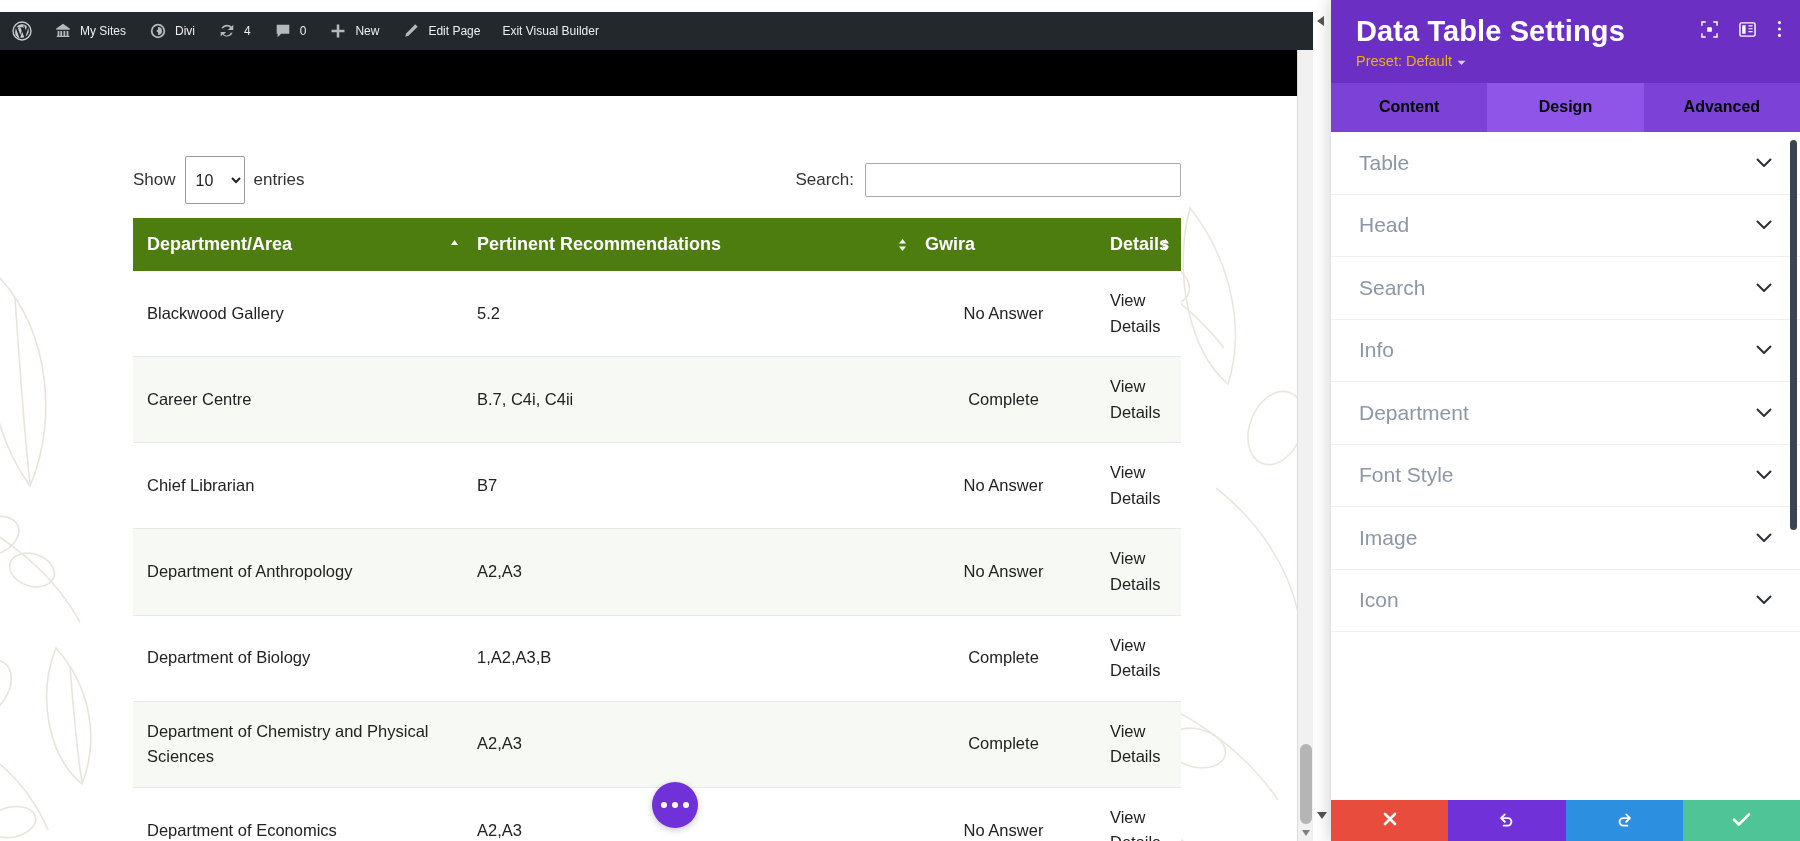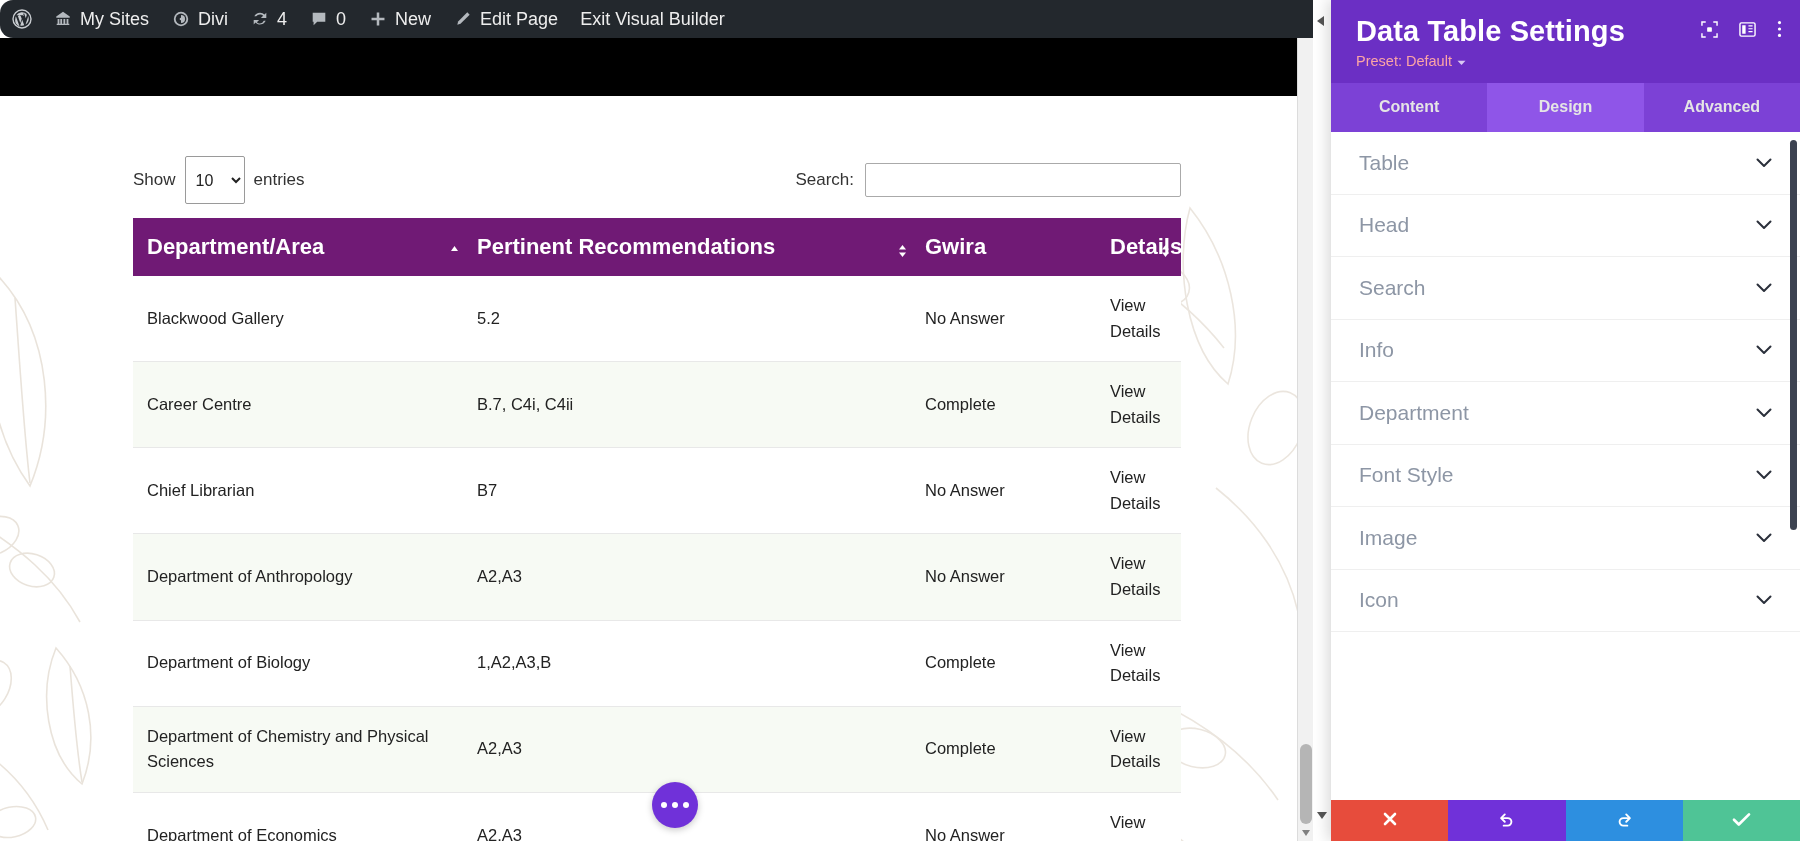--- a/index.html
+++ b/index.html
@@ -6,28 +6,27 @@
   * { box-sizing: border-box; margin: 0; padding: 0; }
   html, body {
     width: 1800px; height: 841px;
     overflow: hidden;
     font-family: "Liberation Sans", sans-serif;
     background: #ffffff;
   }
 
   
   #adminbar {
-    position: absolute; top: 0; left: 0;
+    position: absolute; top: 12px; left: 0;
     width: 1800px; height: 38px;
     background: #23282d;
     display: flex; align-items: center;
     color: #b4b9be;
-    font-size: 18px;
+    font-size: 12px;
     z-index: 50;
-    border-radius: 13px;
   }
   .ab-item {
     display: flex; align-items: center; gap: 7px;
     height: 38px; padding: 0 11px;
     color: #eeeeee; white-space: nowrap;
     cursor: pointer;
   }
   .ab-logo { padding: 0 10px 0 12px; }
   .ab-spacer { flex: 1 1 auto; }
   .ab-icon { display: inline-flex; align-items: center; justify-content: center;
@@ -90,23 +89,23 @@
                font-size: 17px; color: #333; }
   .dt-search {
     width: 316px; height: 34px;
     border: 1px solid #aaaaaa; border-radius: 2px;
     background: #fff; padding: 0 9px;
     font-family: "Liberation Sans", sans-serif; font-size: 15px;
   }
 
   table.dt { border-collapse: collapse; width: 1048px; table-layout: fixed; }
   table.dt thead th {
-    background: #701a75;
+    background: #4d7c0f;
     color: #ffffff;
-    font-size: 22px;
+    font-size: 18px;
     font-weight: 700;
     text-align: left;
     padding: 16px 14px;
     height: 50px;
     vertical-align: middle;
     position: relative;
     cursor: pointer;
     white-space: nowrap;
   }
   table.dt thead th .sorter {
@@ -124,21 +123,21 @@
   table.dt tbody td {
     font-size: 16.5px;
     color: #222222;
     padding: 17px 14px;
     vertical-align: middle;
     border-bottom: 1px solid #e8e8e8;
     line-height: 1.55;
   }
   table.dt tbody tr.odd  { background: #ffffff; }
   table.dt tbody tr.even { background: #f7faf4; }
-  td.stat { text-align: left; padding-right: 18px; white-space: nowrap; }
+  td.stat { text-align: center; padding-right: 18px; white-space: nowrap; }
   td.det a { color: #222222; text-decoration: none; display: inline-block;
              max-width: 56px; line-height: 1.55; }
   td.det { padding-left: 16px; }
 
   
   #fab {
     position: absolute; left: 652px; top: 744px;
     width: 46px; height: 46px; border-radius: 50%;
     background: #7031d9;
     display: flex; align-items: center; justify-content: center;
@@ -199,35 +198,35 @@
   #panel-header {
     background: #6b2fc4;
     padding: 15px 22px 13px 25px;
     flex: 0 0 auto;
     position: relative;
   }
   #panel-header h1 {
     color: #ffffff; font-size: 29px; font-weight: 700; letter-spacing: .1px;
   }
   #panel-preset {
-    color: #fca5a5; font-size: 14.5px; margin-top: 5px; cursor: pointer;
+    color: #eab308; font-size: 14.5px; margin-top: 5px; cursor: pointer;
     display: inline-flex; align-items: center; gap: 5px;
   }
   #panel-header-actions {
     position: absolute; right: 18px; top: 20px;
     display: flex; align-items: center; gap: 21px;
   }
   #panel-header-actions .ha { cursor: pointer; display: flex; }
 
   #panel-tabs {
     display: flex; background: #7c41d6; flex: 0 0 auto;
   }
   #panel-tabs .tab {
     flex: 1 1 0; text-align: center;
-    color: #e5e5e5; font-size: 16px; font-weight: 700;
+    color: #000000; font-size: 16px; font-weight: 700;
     padding: 15px 0 16px; cursor: pointer;
   }
   #panel-tabs .tab.active { background: #8f55e8; }
 
   #panel-body {
     flex: 1 1 auto; overflow: hidden; position: relative;
     background: #ffffff;
   }
   .acc-item {
     display: flex; align-items: center; justify-content: space-between;

